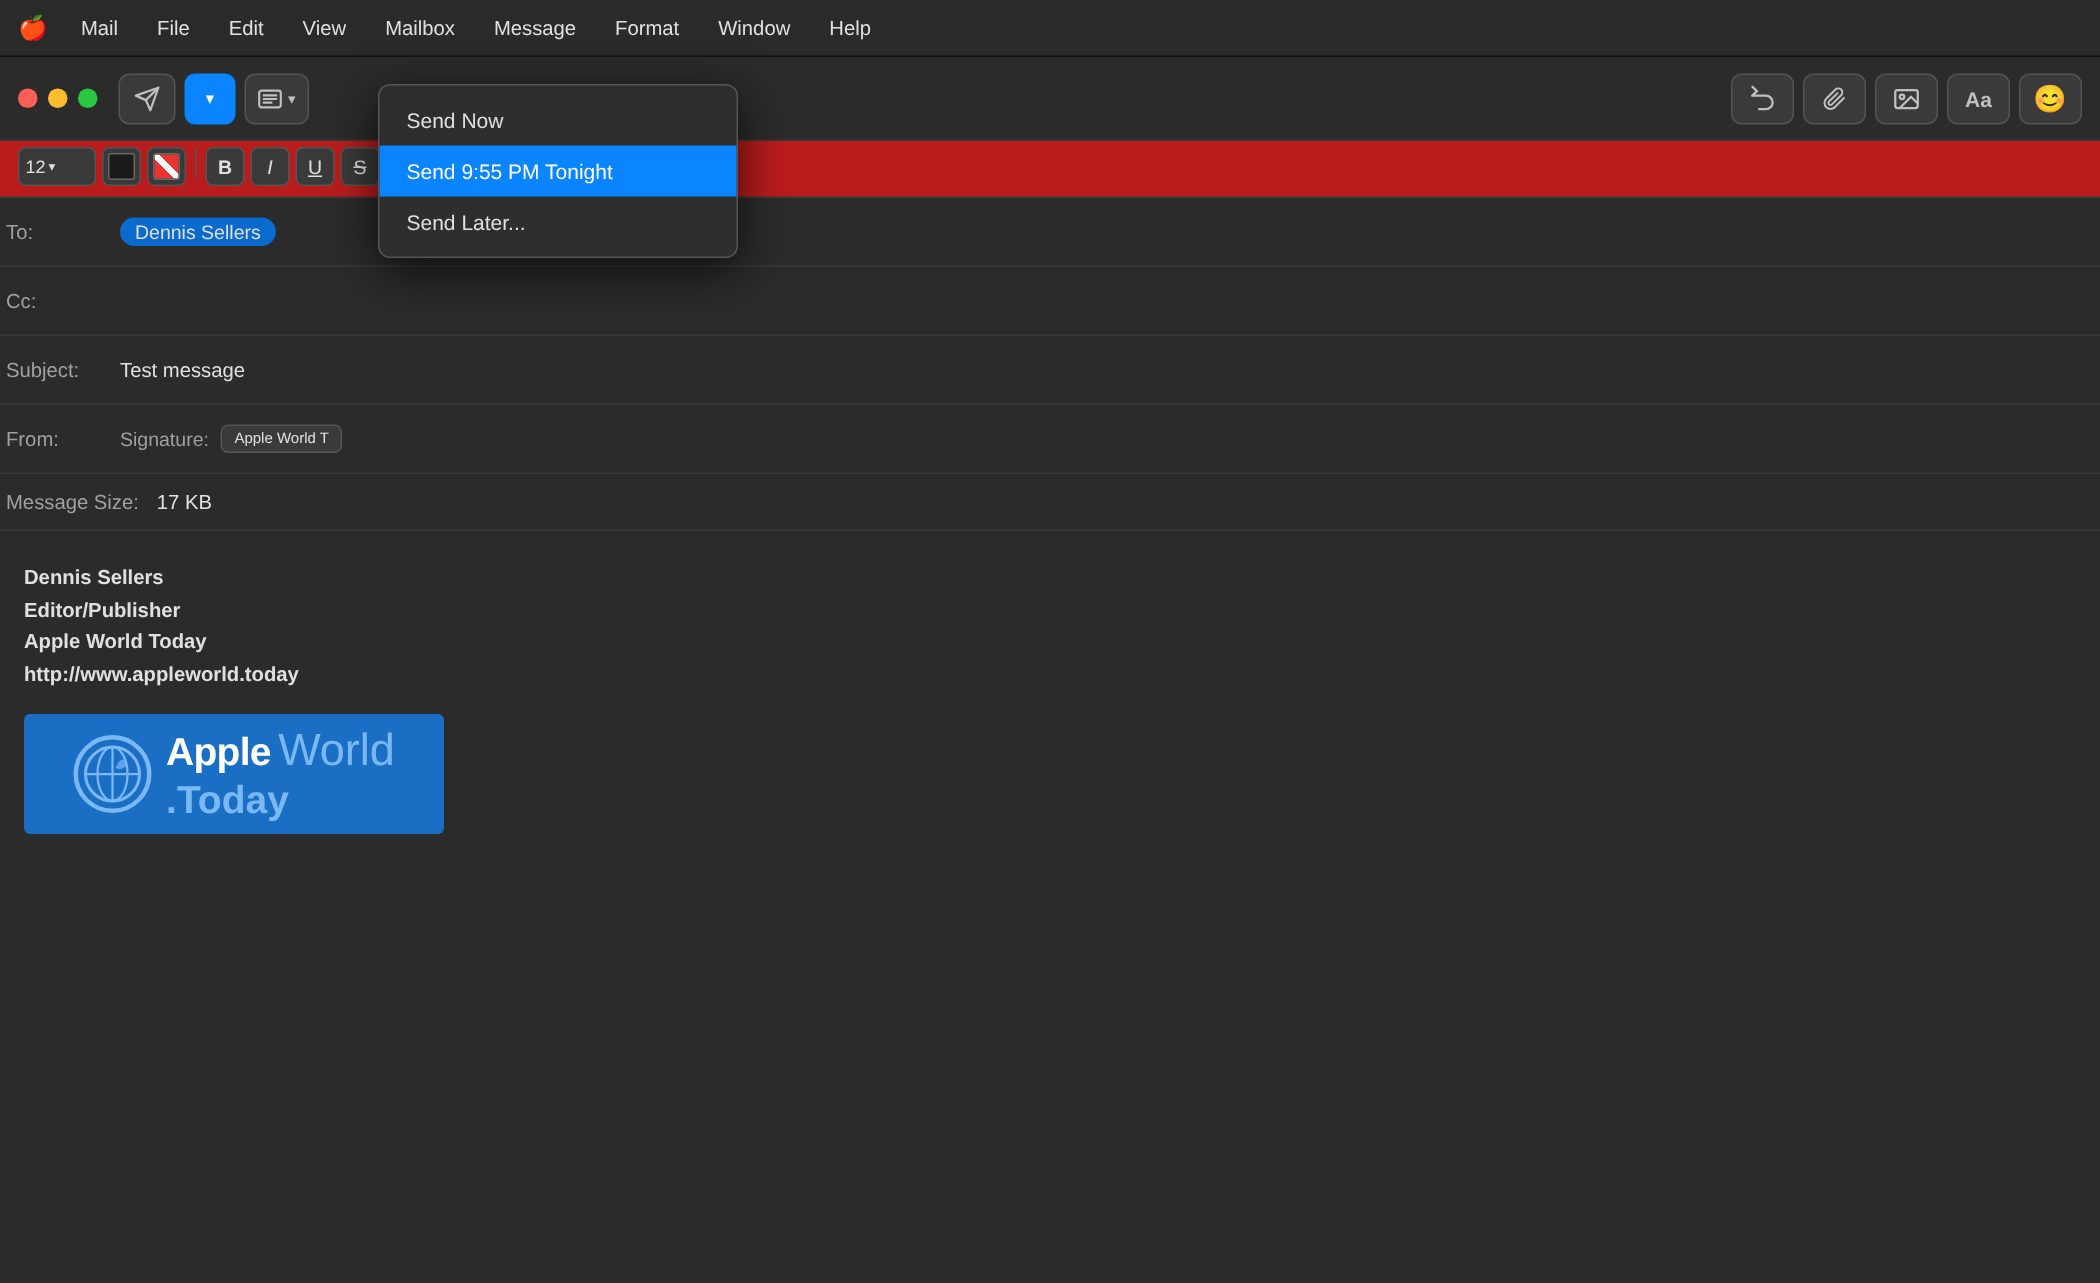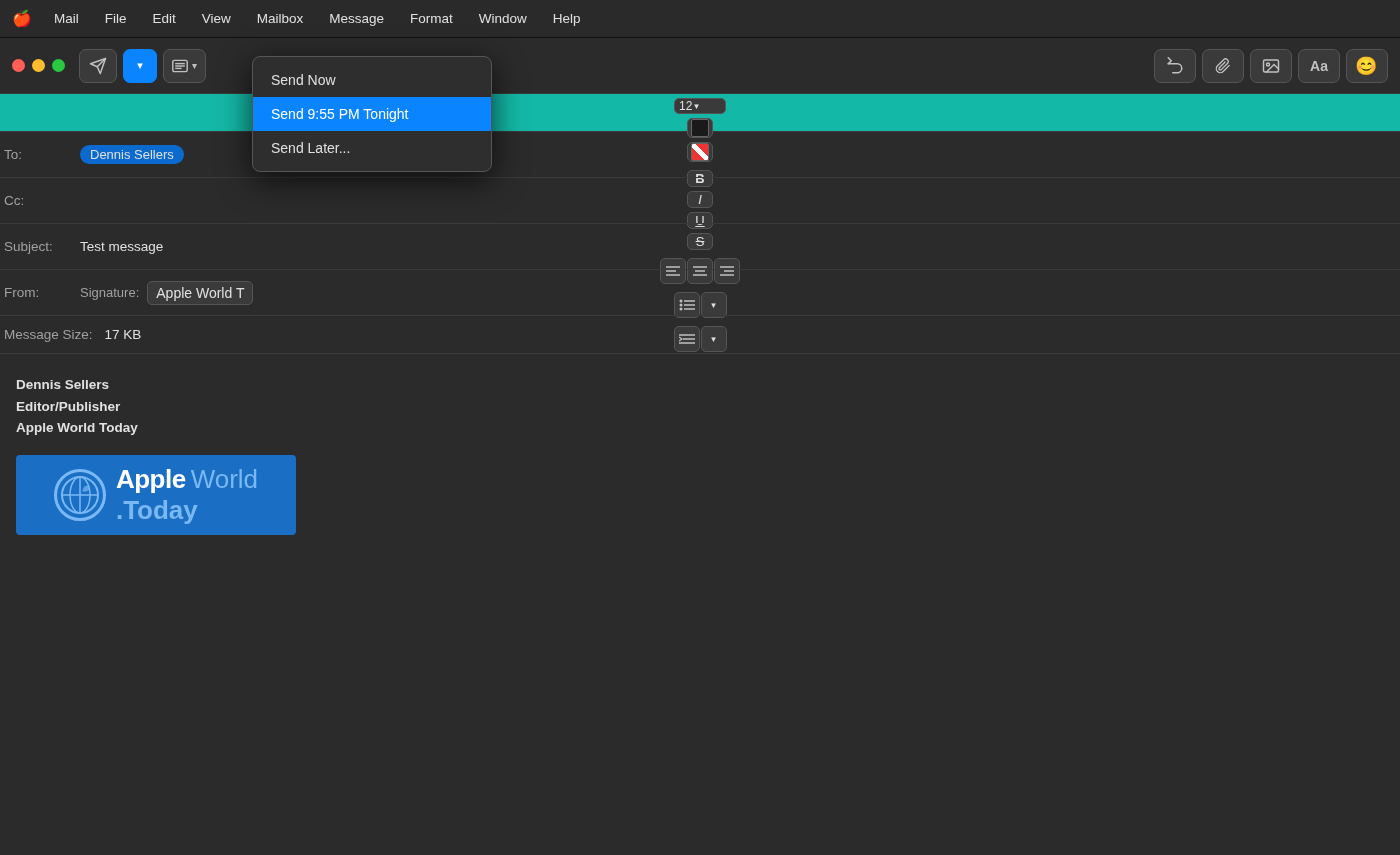--- a/index.html
+++ b/index.html
@@ -112,27 +112,26 @@
       align-items: center;
       justify-content: center;
       height: 34px;
       width: 42px;
       font-size: 16px;
     }
 
     
     .format-bar {
       display: flex;
-      align-items: center;
+      align-items: flex-start;
       padding: 4px 12px;
       gap: 4px;
-      background: #14b8a6;
+      background: #b91c1c;
       border-bottom: 1px solid #3a3a3a;
       height: 38px;
-      flex-direction: column;
     }
     .format-select {
       background: #3a3a3a;
       border: 1px solid #555;
       border-radius: 5px;
       color: #e0e0e0;
       font-size: 12px;
       height: 26px;
       padding: 0 4px;
       display: flex;
@@ -221,21 +220,21 @@
     }
     .signature-label {
       color: #a0a0a0;
       font-size: 13px;
     }
     .signature-select {
       background: #3a3a3a;
       border: 1px solid #555;
       border-radius: 5px;
       color: #e0e0e0;
-      font-size: 14px;
+      font-size: 10px;
       padding: 3px 8px;
       cursor: pointer;
     }
     .from-field {
       font-size: 13.5px;
       color: #e0e0e0;
       flex: 1;
     }
 
     .body-area {
@@ -287,21 +286,21 @@
       display: flex;
       flex-direction: column;
     }
     .logo-text-apple {
       font-size: 26px;
       font-weight: 700;
       color: #fff;
       letter-spacing: -0.5px;
     }
     .logo-text-world {
-      font-size: 26px;
+      font-size: 30px;
       font-weight: 400;
       color: #7ab8f5;
     }
     .logo-text-today {
       font-size: 26px;
       font-weight: 700;
       color: #fff;
     }
     .dropdown-menu {
       position: absolute;
@@ -506,20 +505,21 @@
     <div class="field-row" style="min-height: 38px;">
       <span class="field-label" style="min-width: auto; margin-right: 4px;">Message Size:</span>
       <span class="field-value" style="flex: none;">17 KB</span>
     </div>
 
     <div class="body-area">
       <div class="signature-block">
         <p><strong>Dennis Sellers</strong></p>
         <p><strong>Editor/Publisher</strong></p>
         <p><strong>Apple World Today</strong></p>
+        <p><strong>http://www.appleworld.today</strong></p>
       </div>
 
       <div class="logo-placeholder">
         <div class="logo-inner">
           <div class="logo-icon">
 
             <svg width="40" height="40" viewBox="0 0 40 40" fill="none">
               <circle cx="20" cy="20" r="18" stroke="#7ab8f5" stroke-width="2" fill="none"></circle>
               <ellipse cx="20" cy="20" rx="10" ry="18" stroke="#7ab8f5" stroke-width="1.5" fill="none"></ellipse>
               <line x1="2" y1="20" x2="38" y2="20" stroke="#7ab8f5" stroke-width="1.5"></line>

